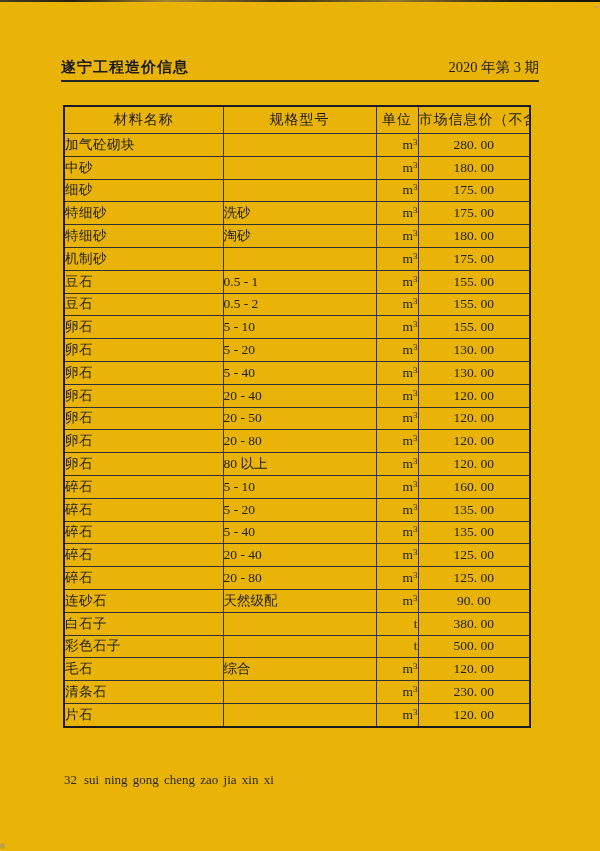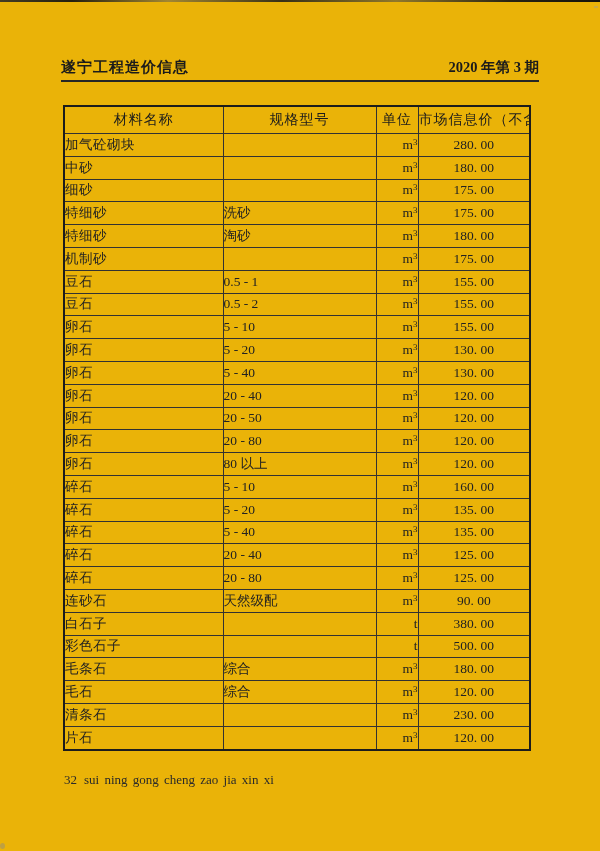--- a/index.html
+++ b/index.html
@@ -33,21 +33,21 @@
   .page-header {
     position: absolute; left: 61px; right: 61px; top: 58px;
   }
   .header-line {
     display: flex; justify-content: space-between; align-items: flex-end;
   }
   .journal-title {
     font-weight: bold; font-size: 15px; letter-spacing: 1px; color: #1b1b1b;
   }
   .issue-label {
-    font-weight: bold; font-size: 14.5px; color: #1b1b1b;
+    font-weight: normal; font-size: 14.5px; color: #1b1b1b;
   }
   .header-rule {
     margin-top: 3px; height: 2px; background: #262626;
   }
 
   
   .table-wrap {
     position: absolute; left: 63px; top: 105px;
   }
   table.price-table {
@@ -257,26 +257,20 @@
             <td class="c-unit">t</td>
             <td class="c-price">380. 00</td>
           </tr>
           <tr>
             <td class="c-name">彩色石子</td>
             <td class="c-spec"></td>
             <td class="c-unit">t</td>
             <td class="c-price">500. 00</td>
           </tr>
           <tr>
-            <td class="c-name">毛条石</td>
-            <td class="c-spec">综合</td>
-            <td class="c-unit">m<sup>3</sup></td>
-            <td class="c-price">180. 00</td>
-          </tr>
-          <tr>
             <td class="c-name">毛石</td>
             <td class="c-spec">综合</td>
             <td class="c-unit">m<sup>3</sup></td>
             <td class="c-price">120. 00</td>
           </tr>
           <tr>
             <td class="c-name">清条石</td>
             <td class="c-spec"></td>
             <td class="c-unit">m<sup>3</sup></td>
             <td class="c-price">230. 00</td>

